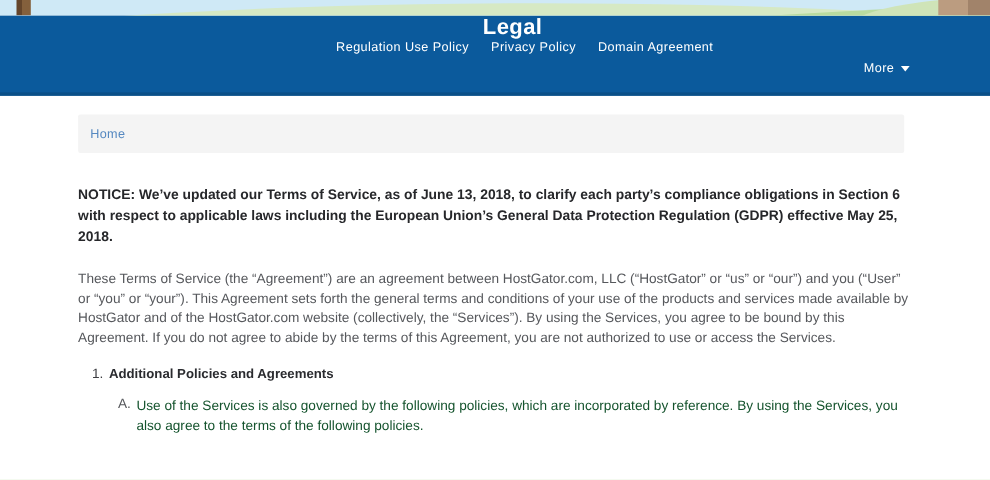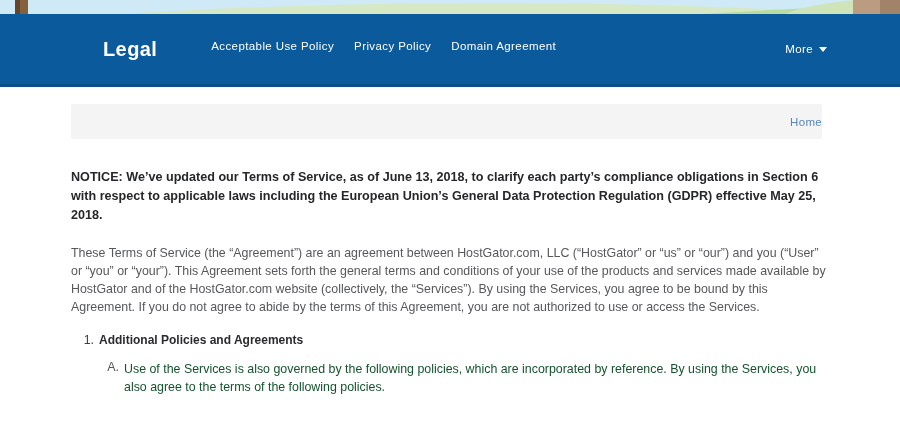--- a/index.html
+++ b/index.html
@@ -14,35 +14,35 @@
                 background:#b9db9f; border-radius:50%; }
   .hill-right { position:absolute; left:770px; top:-3px; width:300px; height:60px;
                 background:#cfe4b8; border-radius:50%; }
   .trunk-left { position:absolute; left:15px; top:0; width:13px; height:14px;
                 background:linear-gradient(90deg,#64452b 0 35%,#84603c 35% 100%); }
   .trunk-right{ position:absolute; left:853px; top:0; width:47px; height:14px;
                 background:linear-gradient(90deg,#bb9c80 0 58%,#a1836a 58% 100%); }
 
   
   .navbar { width:900px; height:73px; background:#0b5a9c; border-bottom:3px solid #0a4f87; }
-  .nav-inner { width:758px; height:100%; margin:0 auto; display:flex; align-items:center; }
+  .nav-inner { width:758px; height:100%; margin:0 auto; display:flex; align-items:center;flex-direction:column; }
   .brand { color:#ffffff; font-size:20px; font-weight:bold; letter-spacing:0.4px; margin-left:32px; }
   .nav-links { display:flex; align-items:center; margin-left:54px; gap:20px; }
   .nav-link { color:#ffffff; font-size:11.5px; letter-spacing:0.4px; text-decoration:none;
               padding-bottom:5px; border-bottom:2px solid transparent; cursor:pointer; }
   .nav-link.active { text-decoration:underline; border-bottom-color:#eec200; }
   .more { margin-left:auto; margin-right:2px; display:flex; align-items:center; gap:6px;
           color:#ffffff; font-size:11.5px; letter-spacing:0.4px; cursor:pointer; }
   .caret { width:0; height:0; border-left:4px solid transparent; border-right:4px solid transparent;
            border-top:5px solid #ffffff; display:inline-block; }
 
   
   .content { width:758px; margin:0 auto; }
   .breadcrumb-bar { margin-top:17px; width:751px; height:35px; background:#f4f4f4;
-                    border-radius:2px; display:flex; align-items:center; padding-left:11px;justify-content:flex-end; }
+                    border-radius:2px; display:flex; align-items:center; padding-left:11px; }
   .crumb-link { color:#5588c0; font-size:11.5px; text-decoration:none; letter-spacing:0.3px; cursor:pointer; }
 
   h1.page-title { margin-top:15px; color:#1263a6; font-size:24px; font-weight:bold; letter-spacing:0.2px; }
 
   .notice { margin-top:29px; color:#26272a; font-size:12.6px; font-weight:bold; line-height:19px; width:758px; }
 
   .intro { margin-top:19px; color:#56585c; font-size:12.4px; line-height:18px; width:758px; }
 
   .section { margin-top:17px; }
   .sec-row { display:flex; }
@@ -61,21 +61,21 @@
   <div class="hill-mid"></div>
   <div class="hill-right"></div>
   <div class="trunk-left"></div>
   <div class="trunk-right"></div>
 </div>
 
 <div class="navbar">
   <div class="nav-inner">
     <div class="brand">Legal</div>
     <div class="nav-links">
-      <a class="nav-link">Acceptable Use Policy</a>
+      <a class="nav-link">Regulation Use Policy</a>
       <a class="nav-link">Privacy Policy</a>
       <a class="nav-link">Domain Agreement</a>
     </div>
     <div class="more">
       <span>More</span>
       <span class="caret"></span>
     </div>
   </div>
 </div>
 

